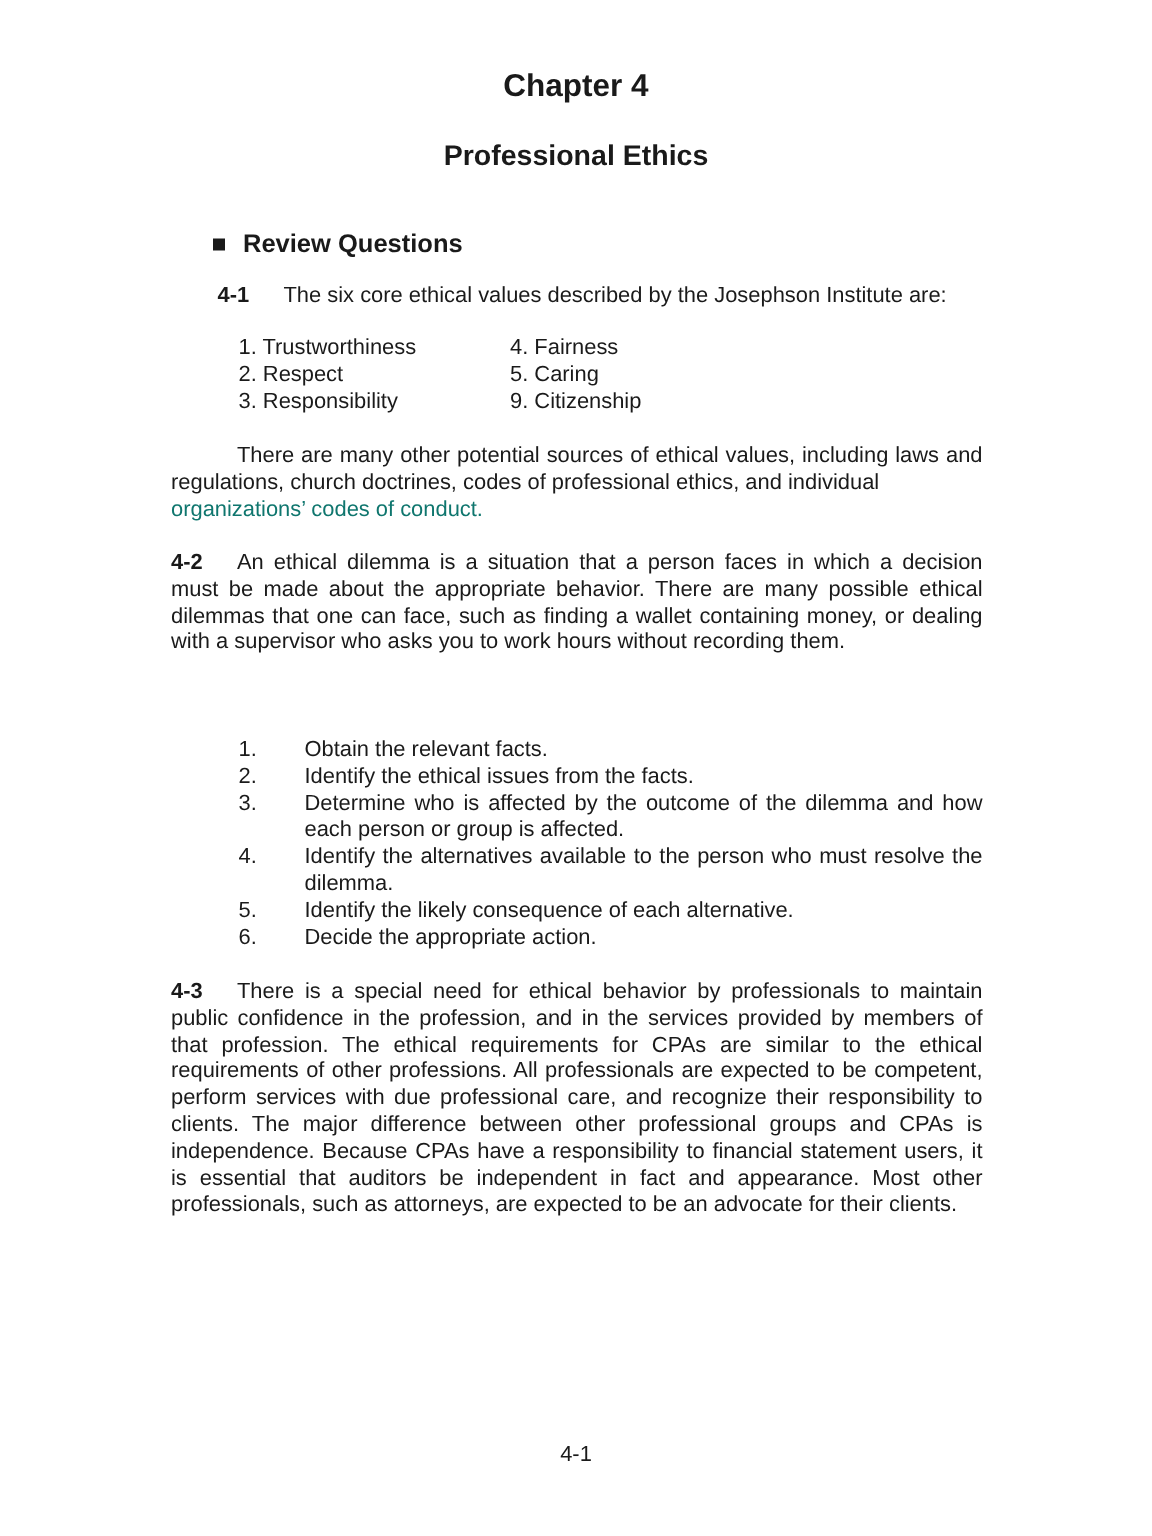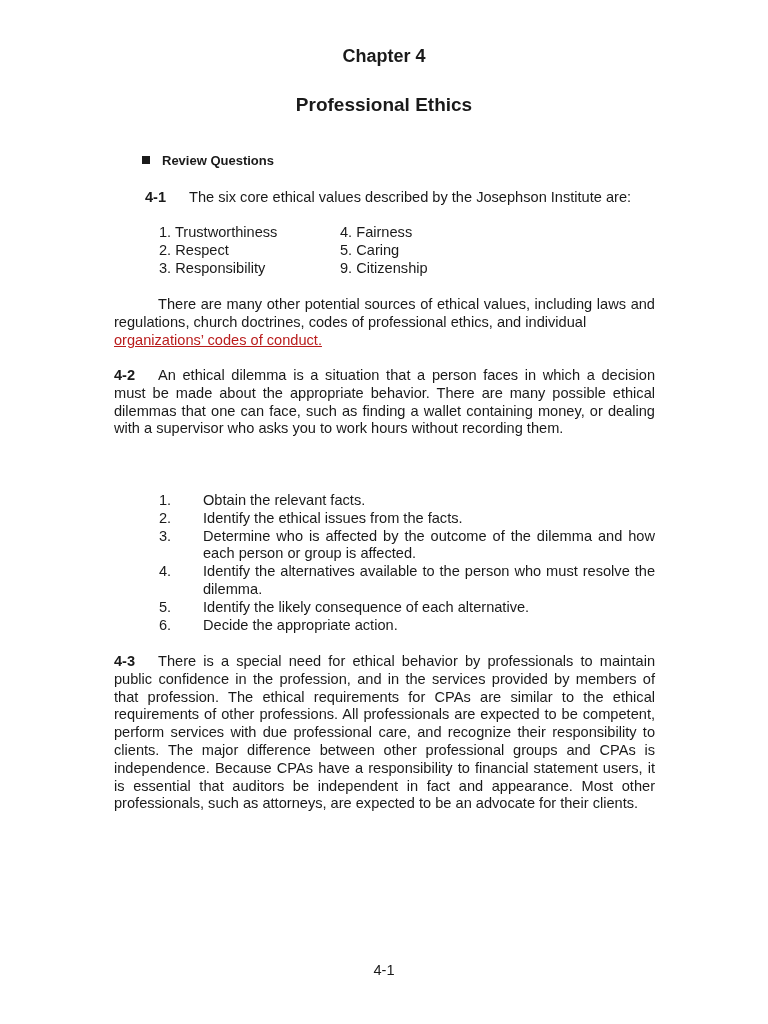--- a/index.html
+++ b/index.html
@@ -4,42 +4,42 @@
 <style>
   html, body { margin: 0; padding: 0; background: #ffffff; }
   body {
     width: 768px; height: 1024px; position: relative; overflow: hidden;
     font-family: "Liberation Sans", sans-serif; color: #1a1a1a;
     font-size: 14.6px;
   }
   .page { position: absolute; left: 0; top: 0; width: 768px; height: 1024px; }
   .chapter {
     position: absolute; top: 46px; left: 0; width: 768px; text-align: center;
-    font-weight: bold; font-size: 18px;
+    font-weight: bold; font-size: 21px;
   }
   .title {
     position: absolute; top: 94px; left: 0; width: 768px; text-align: center;
     font-weight: bold; font-size: 19px;
   }
   .section {
-    position: absolute; top: 153px; left: 114px; font-weight: bold; font-size: 13px; padding-left: 28px;
+    position: absolute; top: 153px; left: 114px; font-weight: bold; font-size: 17px; padding-left: 28px;
   }
   .section .bullet { display: inline-block; width: 8px; height: 8px; background: #1a1a1a; margin-right: 12px; vertical-align: 1px; }
   .block { position: absolute; left: 114px; width: 541px; line-height: 17.8px; }
   .q-head { font-weight: bold; display: inline-block; width: 44px; }
   .just { text-align: justify; text-align-last: left; }
   .indent { text-indent: 44px; }
   .values { position: absolute; top: 224px; left: 159px; line-height: 17.8px; }
   .values .col { position: absolute; top: 0; white-space: nowrap; }
   .values .col.c2 { left: 181px; }
   .steps { position: absolute; left: 159px; top: 492px; width: 496px; line-height: 17.8px; }
   .step { display: flex; }
   .step .num { width: 44px; flex: none; }
   .step .txt { flex: 1; text-align: justify; text-align-last: left; }
-  .lighter { color: #b91c1c; text-decoration: underline; }
+  .lighter { color: #0f766e; }
   .pagenum { position: absolute; top: 962px; left: 0; width: 768px; text-align: center; font-size: 14.6px; }
 </style>
 </head>
 <body>
 
 <div class="page">
   <div class="chapter">Chapter 4</div>
   <div class="title">Professional Ethics</div>
 
   <div class="section">

